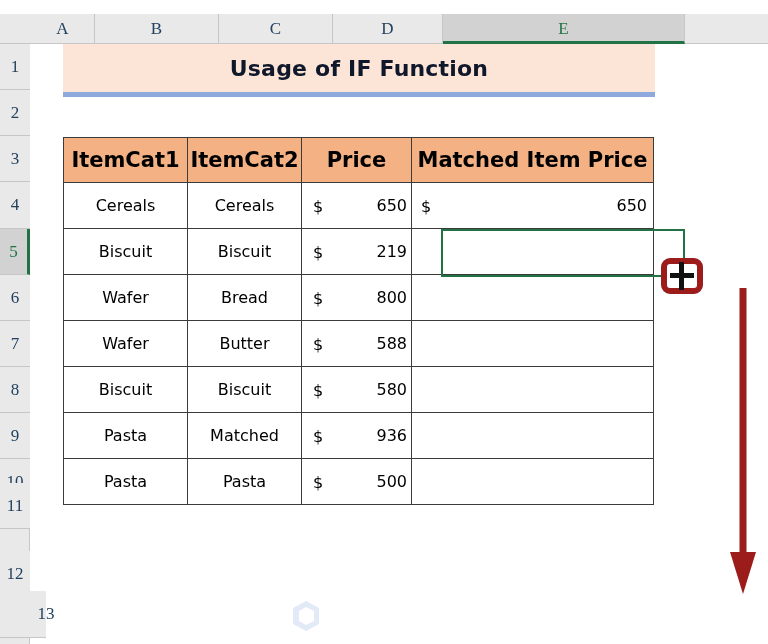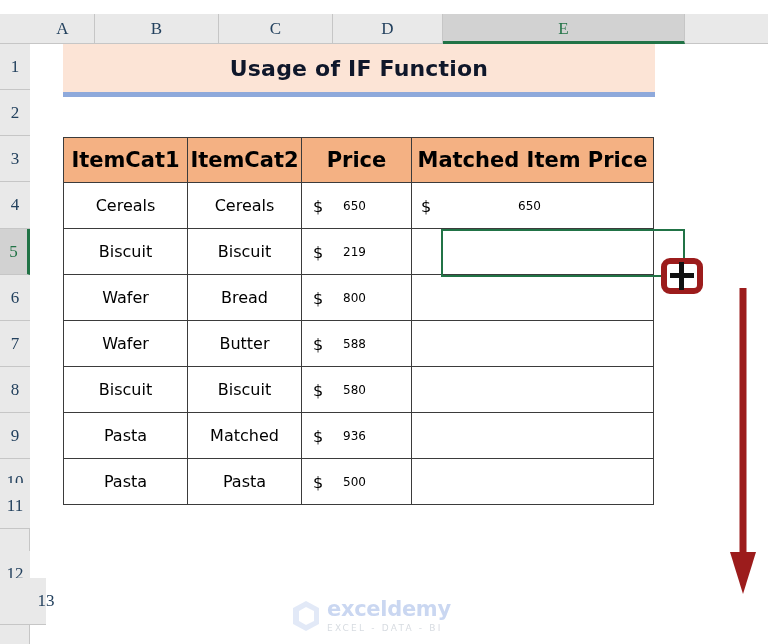--- a/index.html
+++ b/index.html
@@ -167,23 +167,23 @@
   }
   .price-sym {
     position: absolute;
     left: 11px;
     top: 50%;
     transform: translateY(-50%);
     font-size: 16px;
   }
   .price-val {
     display: block;
-    text-align: center;
+    text-align: right;
     padding-right: 4px;
-    font-size: 12px;
+    font-size: 16px;
   }
   td.matched-cell {
     position: relative;
   }
   td.matched-cell.filled .price-sym { left: 9px; }
   td.matched-cell.filled .price-val { padding-right: 6px; }
 
   
   #selection-box {
     position: absolute;
@@ -313,21 +313,21 @@
       </div>
       <div class="row-head" style="top: 415px; height: 46px;">
         <span>10</span>
       </div>
       <div class="row-head" style="top: 439px; height: 46px; justify-content: center;">
         <span>11</span>
       </div>
       <div class="row-head" style="top: 507px; height: 46px;">
         <span>12</span>
       </div>
-      <div class="row-head" style="top: 534px; height: 47px; padding-left: 46px;">
+      <div class="row-head" style="top: 547px; height: 47px; padding-left: 46px;">
         <span>13</span>
       </div>
     </div>
 
   <div id="title-banner">
     <span id="title-text">Usage of IF Function</span>
   </div>
 
   <table id="data-table">
     <thead>
@@ -416,19 +416,15 @@
   <svg id="down-arrow" viewBox="0 0 30 310">
     <line x1="15" y1="0" x2="15" y2="272" stroke="#9C1C1C" stroke-width="7"></line>
     <polygon points="15,306 2,264 28,264" fill="#9C1C1C"></polygon>
   </svg>
 
   <div id="watermark">
     <svg id="wm-logo" viewBox="0 0 30 32">
       <polygon points="15,1 28,8 28,24 15,31 2,24 2,8" fill="#dfe7f7"></polygon>
       <polygon points="15,7 23,11 23,21 15,25 8,21 8,11" fill="#ffffff"></polygon>
     </svg>
-    <div id="wm-textwrap">
-      <div id="wm-name">exceldemy</div>
-      <div id="wm-tag">EXCEL - DATA - BI</div>
-    </div>
   </div>
 
 </div>
 
 </body></html>

